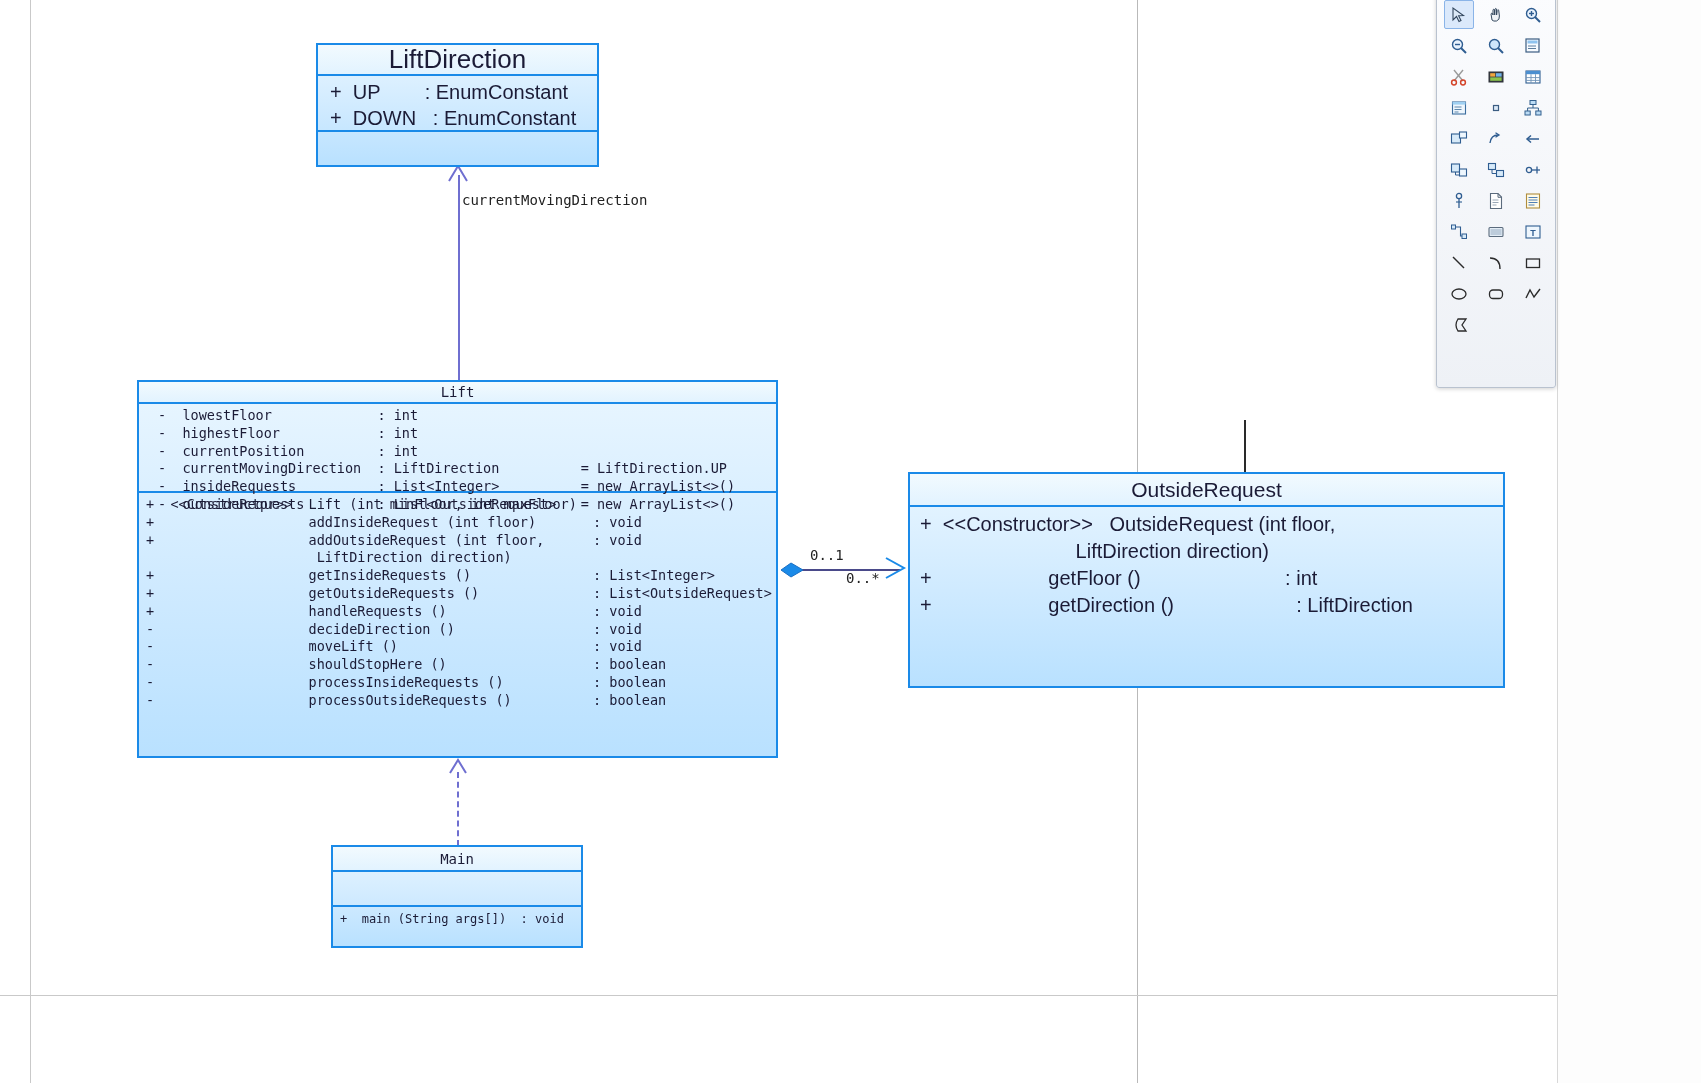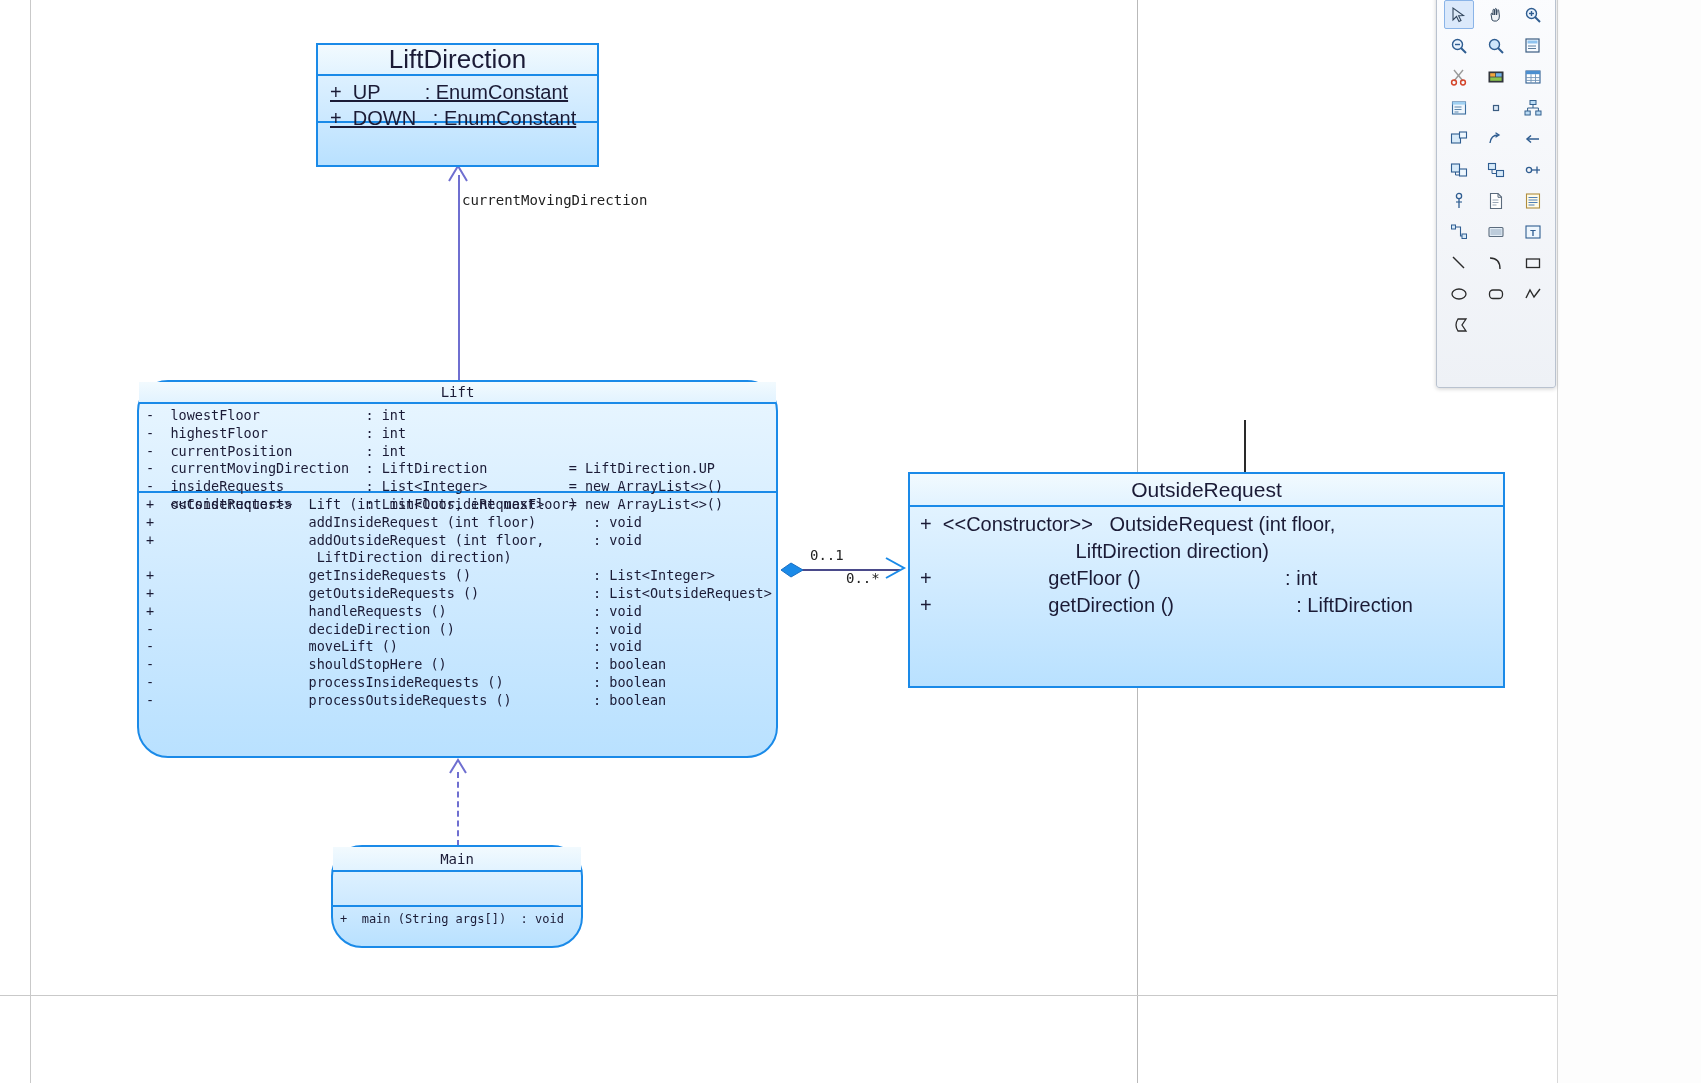--- a/index.html
+++ b/index.html
@@ -32,33 +32,33 @@
   .uml-class .cls-section + .cls-section{
     border-top:2px solid #1a8ae8;
   }
   .cls-row{
     display:block;
     white-space:pre;
     line-height:1.0;
   }
 
   
-  .mono{font-family:"DejaVu Sans Mono","Liberation Mono",monospace;border-radius:31px;}
+  .mono{font-family:"DejaVu Sans Mono","Liberation Mono",monospace;}
   .sans{font-family:"Liberation Sans",sans-serif;}
 
   
   #box-liftdirection{left:316px;top:43px;width:283px;height:124px;}
   #box-liftdirection .cls-title{height:31px;line-height:29px;font-size:26px;}
-  #box-liftdirection .sec-attrs{height:45px;padding:3px 0 0 0;text-decoration:underline;}
+  #box-liftdirection .sec-attrs{height:54px;padding:3px 0 0 0;}
   #box-liftdirection .sec-ops{height:32px;}
   #box-liftdirection .cls-row{font-size:20px;line-height:26px;padding-left:12px;}
 
   #box-lift{left:137px;top:380px;width:641px;height:378px;}
   #box-lift .cls-title{height:22px;line-height:21px;font-size:14px;}
-  #box-lift .sec-attrs{height:87px;padding-top:3px;}
+  #box-lift .sec-attrs{height:87px;padding-top:3px;margin-left:12px;}
   #box-lift .sec-ops{height:auto;padding-top:3px;}
   #box-lift .cls-row{font-size:13.5px;line-height:17.8px;padding-left:7px;}
 
   #box-outsiderequest{left:908px;top:472px;width:597px;height:216px;}
   #box-outsiderequest .cls-title{height:33px;line-height:31px;font-size:21px;}
   #box-outsiderequest .sec-attrs{height:62px;padding-top:3px;}
   #box-outsiderequest .sec-ops{height:auto;padding-top:4px;}
   #box-outsiderequest .cls-row{font-size:20px;line-height:27px;padding-left:10px;}
 
   #box-main{left:331px;top:845px;width:252px;height:103px;}

